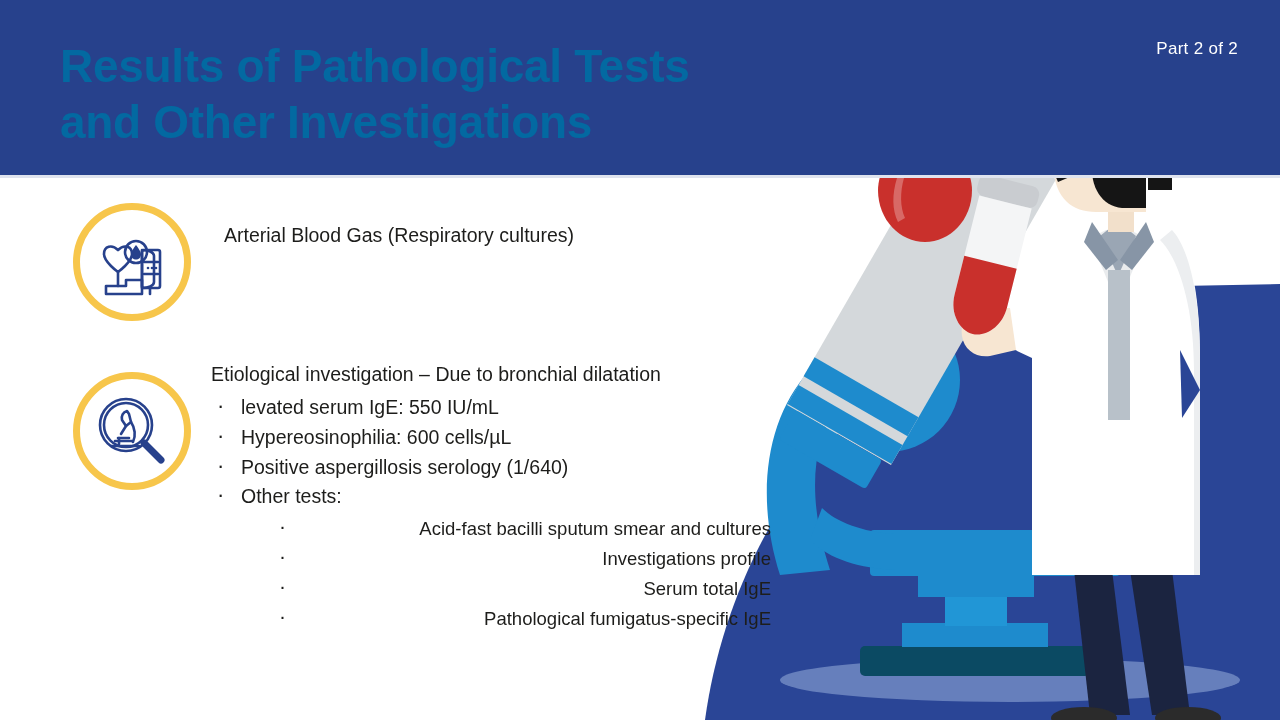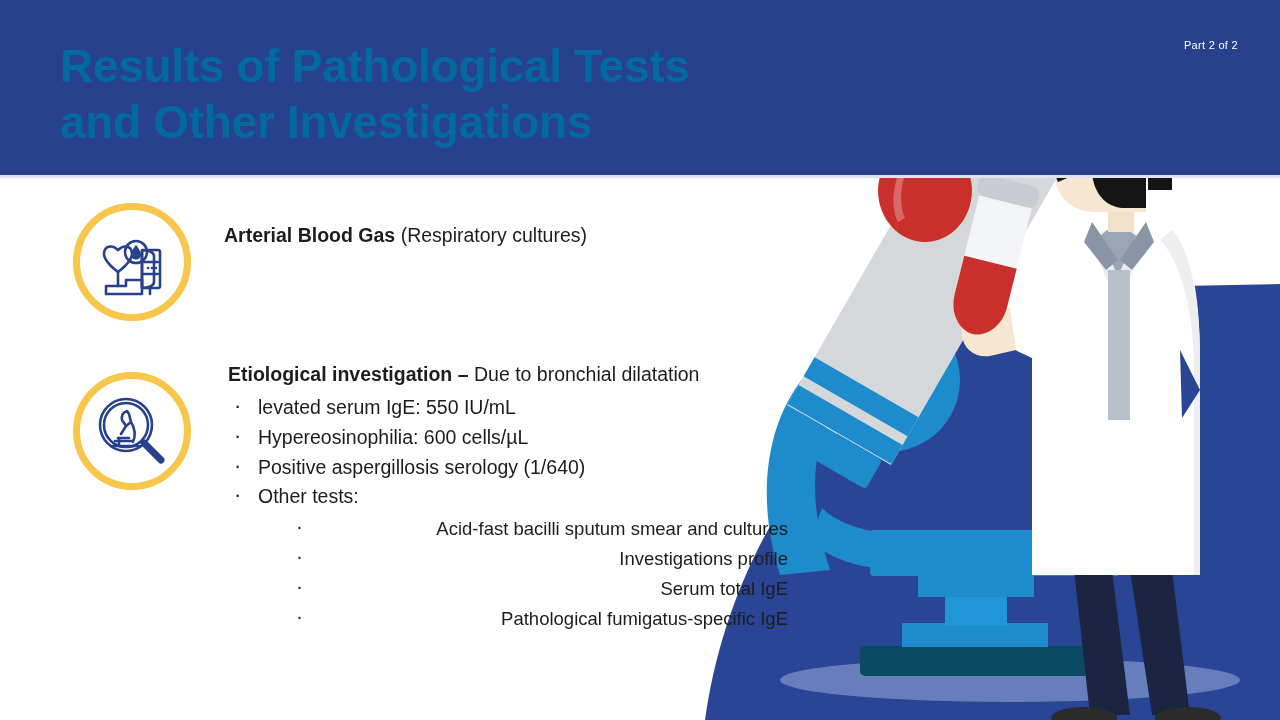--- a/index.html
+++ b/index.html
@@ -49,21 +49,21 @@
     line-height: 1.22;
     letter-spacing: -0.3px;
     z-index: 5;
     white-space: pre-line;
   }
   .part-label {
     position: absolute;
     right: 42px;
     top: 39px;
     color: #ffffff;
-    font-size: 11px;
+    font-size: 17px;
     letter-spacing: 0.3px;
     z-index: 5;
   }
 
   
   .icon-ring {
     position: absolute;
     width: 118px;
     height: 118px;
     border-radius: 50%;
@@ -79,28 +79,28 @@
   #ring-etio { left: 73px; top: 372px; }
   .icon-ring svg { display: block; }
 
   
   .text-block {
     position: absolute;
     z-index: 6;
     color: #1d1d1b;
   }
   #block-abg  { left: 224px; top: 222px; width: 520px; }
-  #block-etio { left: 228px; top: 361px; width: 560px; }
+  #block-etio { left: 211px; top: 361px; width: 560px; }
 
   .block-heading {
     font-size: 19.5px;
     line-height: 1.35;
     margin-bottom: 6px;
   }
-  .block-heading .bold { font-weight: bold; }
+  .block-heading .bold { font-weight: normal; }
 
   ul.bullets {
     list-style: none;
     margin: 0;
     padding: 0;
   }
   ul.bullets > li {
     position: relative;
     font-size: 19.5px;
     line-height: 1.52;

